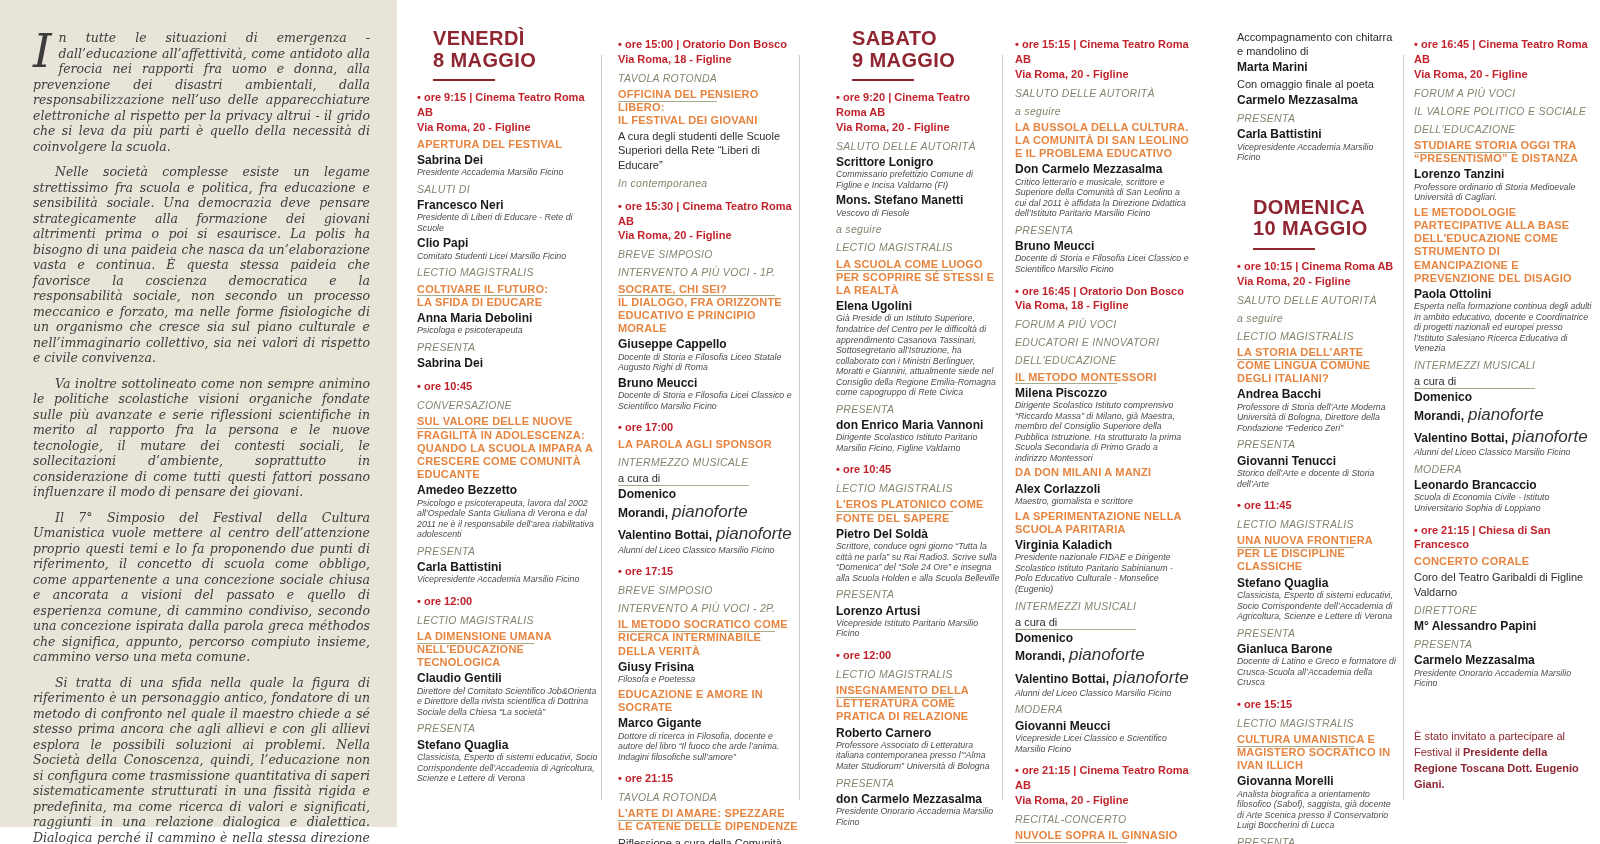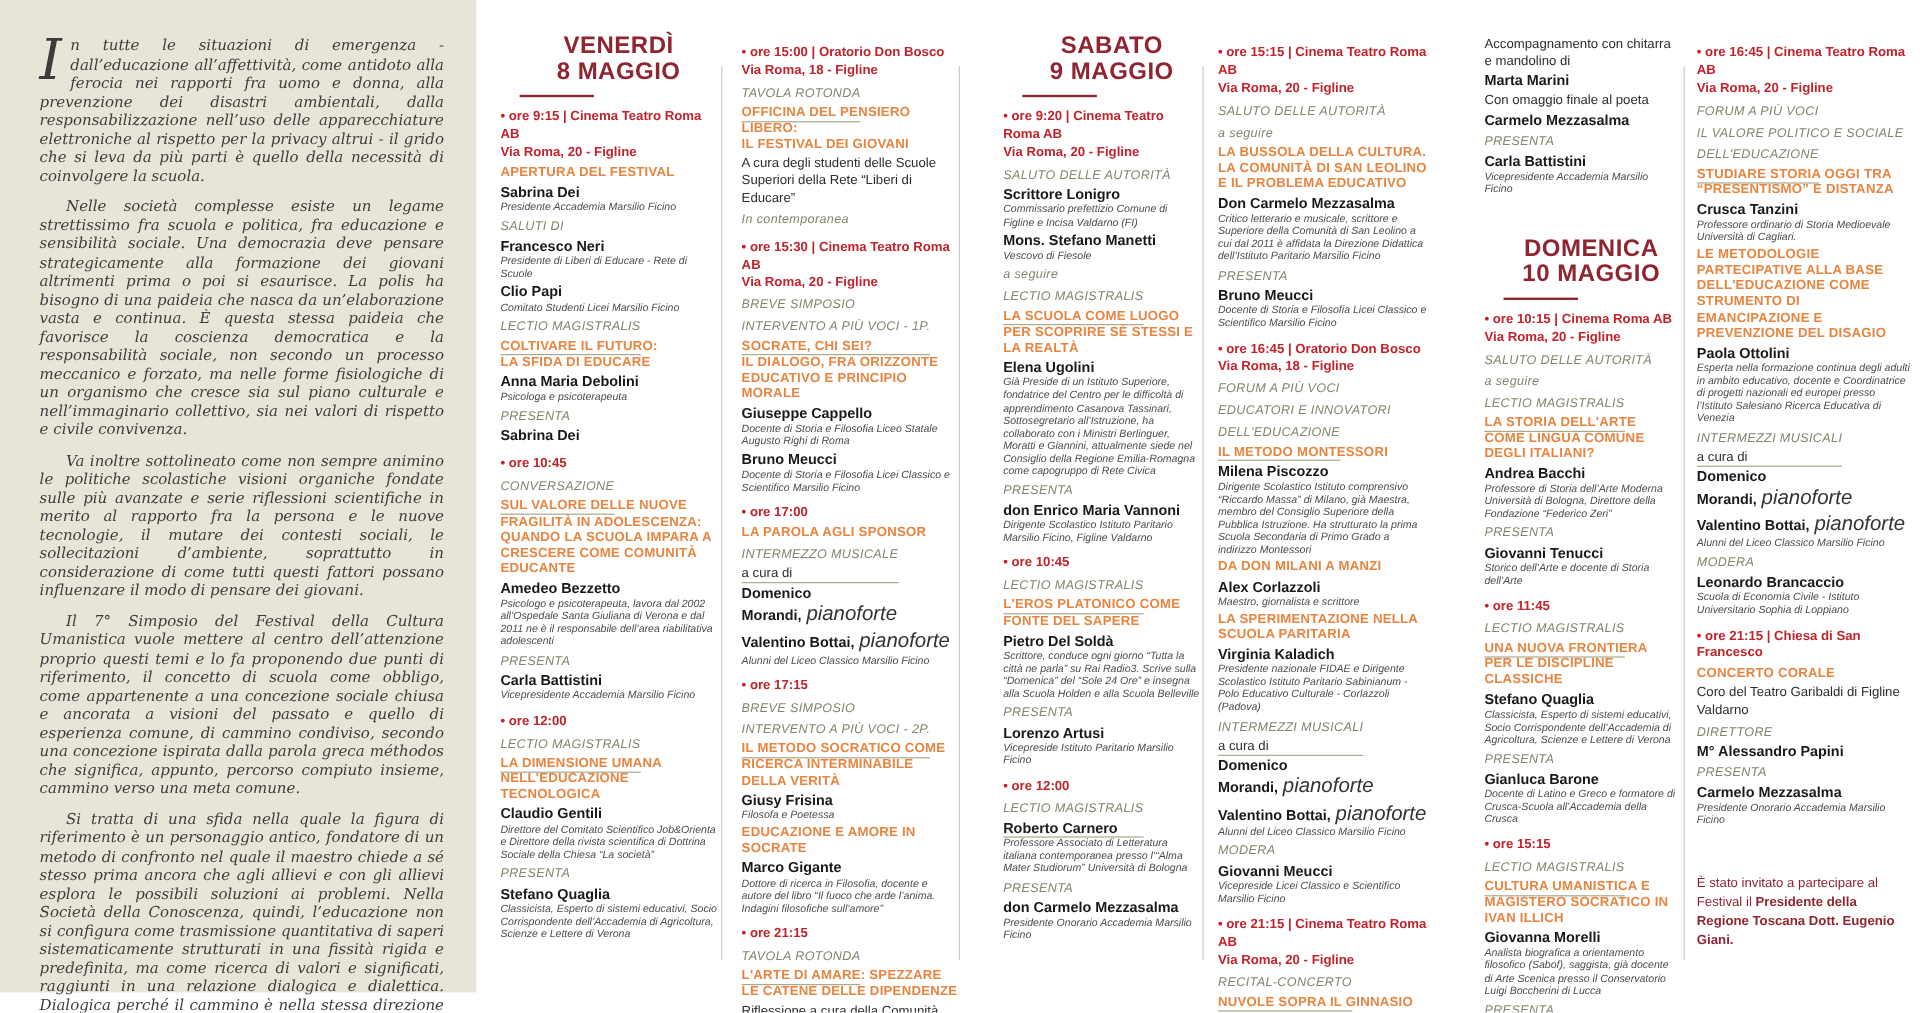--- a/index.html
+++ b/index.html
@@ -19,21 +19,21 @@
   #d1{left:601px}#d2{left:799px}#d3{left:1002px}#d4{left:1403px}
   
   .col{position:absolute;top:28px;}
   #col1{left:417px;width:181px}
   #col2{left:618px;width:181px}
   #col3{left:836px;width:165px}
   #col4{left:1015px;width:176px}
   #col5{left:1237px;width:162px}
   #col6{left:1414px;width:178px}
   
-  .day-wrap{margin:0 0 2px 16px;text-align:center;}
+  .day-wrap{margin:0 0 2px 16px;}
   .day-wrap.spaced{margin-top:34px;}
   .day-line{font-size:20px;font-weight:700;color:#8e2531;line-height:1.08;letter-spacing:.4px;}
   .day-rule{width:62px;height:2px;background:#8e2531;margin:8px 0 9px 0;}
   .time{margin:9px 0 2px 0;}
   .time-line{font-size:11px;font-weight:700;color:#c1232c;line-height:1.35;}
   .cat{font-size:10.5px;font-style:italic;color:#84846f;letter-spacing:.3px;margin:5px 0 1px 0;line-height:1.25;}
   .cat.u span{border-bottom:1.5px solid #a9aa8b;padding-bottom:17px;}
   .title{font-size:11px;font-weight:700;color:#e78540;line-height:1.2;letter-spacing:.2px;
          margin:3px 0 2px 0;white-space:pre-line;}
   .name{font-size:12px;font-weight:700;color:#191919;line-height:1.2;margin:2px 0 0 0;}
@@ -189,20 +189,21 @@
       <div class="title">L'EROS PLATONICO COME FONTE DEL SAPERE</div>
       <div class="name"><span>Pietro Del Soldà</span></div>
       <div class="role">Scrittore, conduce ogni giorno “Tutta la città ne parla” su Rai Radio3. Scrive sulla “Domenica” del “Sole 24 Ore” e insegna alla Scuola Holden e alla Scuola Belleville</div>
       <div class="cat"><span>PRESENTA</span></div>
       <div class="name"><span>Lorenzo Artusi</span></div>
       <div class="role">Vicepreside Istituto Paritario Marsilio Ficino</div>
       <div class="time">
         <div class="time-line">• ore 12:00</div>
       </div>
       <div class="cat u"><span>LECTIO MAGISTRALIS</span></div>
+      <div class="title">INSEGNAMENTO DELLA LETTERATURA COME PRATICA DI RELAZIONE</div>
       <div class="name"><span>Roberto Carnero</span></div>
       <div class="role">Professore Associato di Letteratura italiana contemporanea presso l’“Alma Mater Studiorum” Università di Bologna</div>
       <div class="cat"><span>PRESENTA</span></div>
       <div class="name"><span>don Carmelo Mezzasalma</span></div>
       <div class="role">Presidente Onorario Accademia Marsilio Ficino</div>
     </section>
   <section class="col" id="col4">
       <div class="time">
         <div class="time-line">• ore 15:15 | Cinema Teatro Roma AB</div>
         <div class="time-line">Via Roma, 20 - Figline</div>
@@ -223,21 +224,21 @@
       <div class="cat"><span>EDUCATORI E INNOVATORI</span></div>
       <div class="cat u"><span>DELL'EDUCAZIONE</span></div>
       <div class="title">IL METODO MONTESSORI</div>
       <div class="name"><span>Milena Piscozzo</span></div>
       <div class="role">Dirigente Scolastico Istituto comprensivo “Riccardo Massa” di Milano, già Maestra, membro del Consiglio Superiore della Pubblica Istruzione. Ha strutturato la prima Scuola Secondaria di Primo Grado a indirizzo Montessori</div>
       <div class="title">DA DON MILANI A MANZI</div>
       <div class="name"><span>Alex Corlazzoli</span></div>
       <div class="role">Maestro, giornalista e scrittore</div>
       <div class="title">LA SPERIMENTAZIONE NELLA SCUOLA PARITARIA</div>
       <div class="name"><span>Virginia Kaladich</span></div>
-      <div class="role">Presidente nazionale FIDAE e Dirigente Scolastico Istituto Paritario Sabinianum - Polo Educativo Culturale - Corlazzoli (Padova)</div>
+      <div class="role">Presidente nazionale FIDAE e Dirigente Scolastico Istituto Paritario Sabinianum - Polo Educativo Culturale - Monselice (Eugenio)</div>
       <div class="cat u"><span>INTERMEZZI MUSICALI</span></div>
       <div class="plain">a cura di</div>
       <div class="name"><span>Domenico Morandi,</span><span class="sfx">pianoforte</span></div>
       <div class="name"><span>Valentino Bottai,</span><span class="sfx">pianoforte</span></div>
       <div class="role">Alunni del Liceo Classico Marsilio Ficino</div>
       <div class="cat"><span>MODERA</span></div>
       <div class="name"><span>Giovanni Meucci</span></div>
       <div class="role">Vicepreside Licei Classico e Scientifico Marsilio Ficino</div>
       <div class="time">
         <div class="time-line">• ore 21:15 | Cinema Teatro Roma AB</div>
@@ -295,21 +296,21 @@
     </section>
   <section class="col" id="col6">
       <div class="time">
         <div class="time-line">• ore 16:45 | Cinema Teatro Roma AB</div>
         <div class="time-line">Via Roma, 20 - Figline</div>
       </div>
       <div class="cat"><span>FORUM A PIÙ VOCI</span></div>
       <div class="cat"><span>IL VALORE POLITICO E SOCIALE</span></div>
       <div class="cat u"><span>DELL'EDUCAZIONE</span></div>
       <div class="title">STUDIARE STORIA OGGI TRA “PRESENTISMO” E DISTANZA</div>
-      <div class="name"><span>Crusca Tanzini</span></div>
+      <div class="name"><span>Lorenzo Tanzini</span></div>
       <div class="role">Professore ordinario di Storia Medioevale Università di Cagliari.</div>
       <div class="title">LE METODOLOGIE PARTECIPATIVE ALLA BASE DELL'EDUCAZIONE COME STRUMENTO DI EMANCIPAZIONE E PREVENZIONE DEL DISAGIO</div>
       <div class="name"><span>Paola Ottolini</span></div>
       <div class="role">Esperta nella formazione continua degli adulti in ambito educativo, docente e Coordinatrice di progetti nazionali ed europei presso l’Istituto Salesiano Ricerca Educativa di Venezia</div>
       <div class="cat u"><span>INTERMEZZI MUSICALI</span></div>
       <div class="plain">a cura di</div>
       <div class="name"><span>Domenico Morandi,</span><span class="sfx">pianoforte</span></div>
       <div class="name"><span>Valentino Bottai,</span><span class="sfx">pianoforte</span></div>
       <div class="role">Alunni del Liceo Classico Marsilio Ficino</div>
       <div class="cat"><span>MODERA</span></div>

